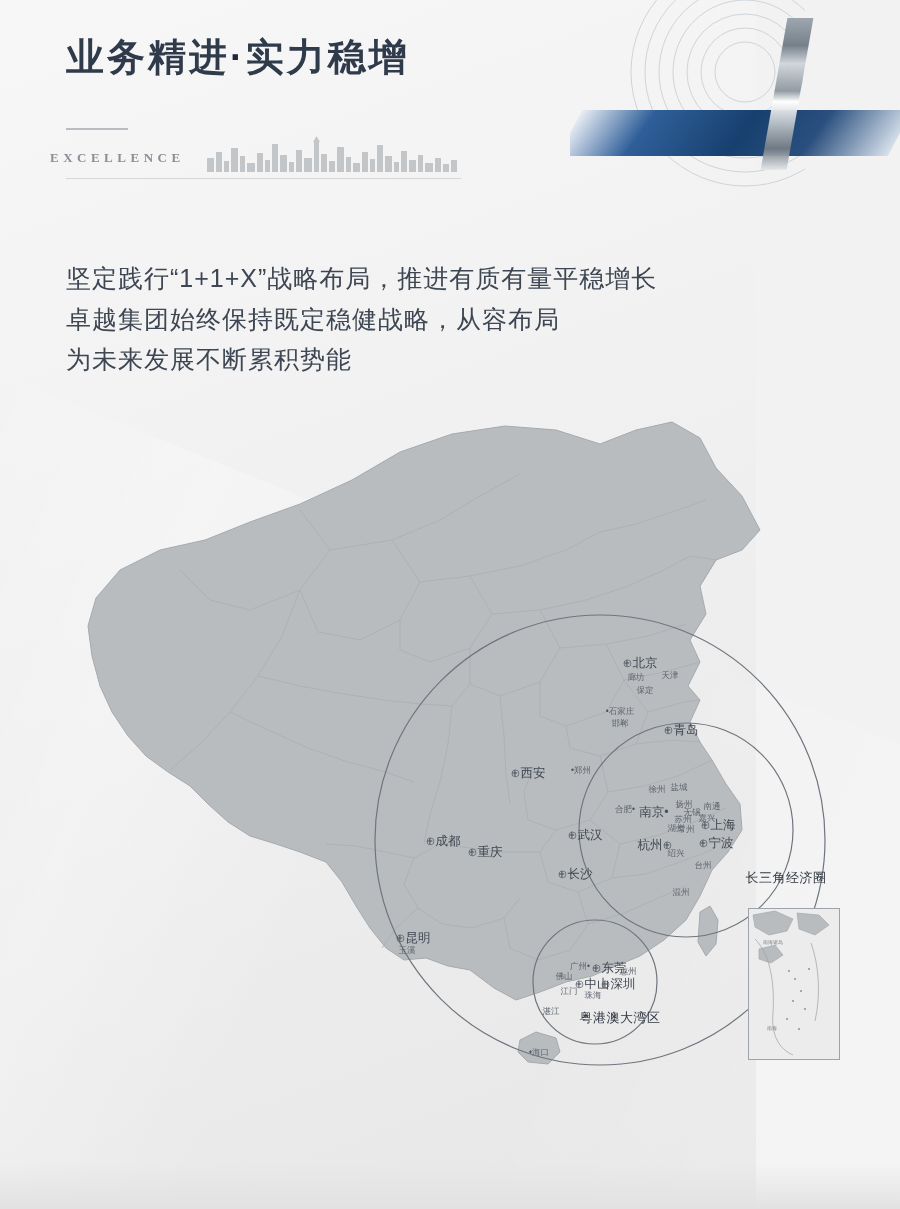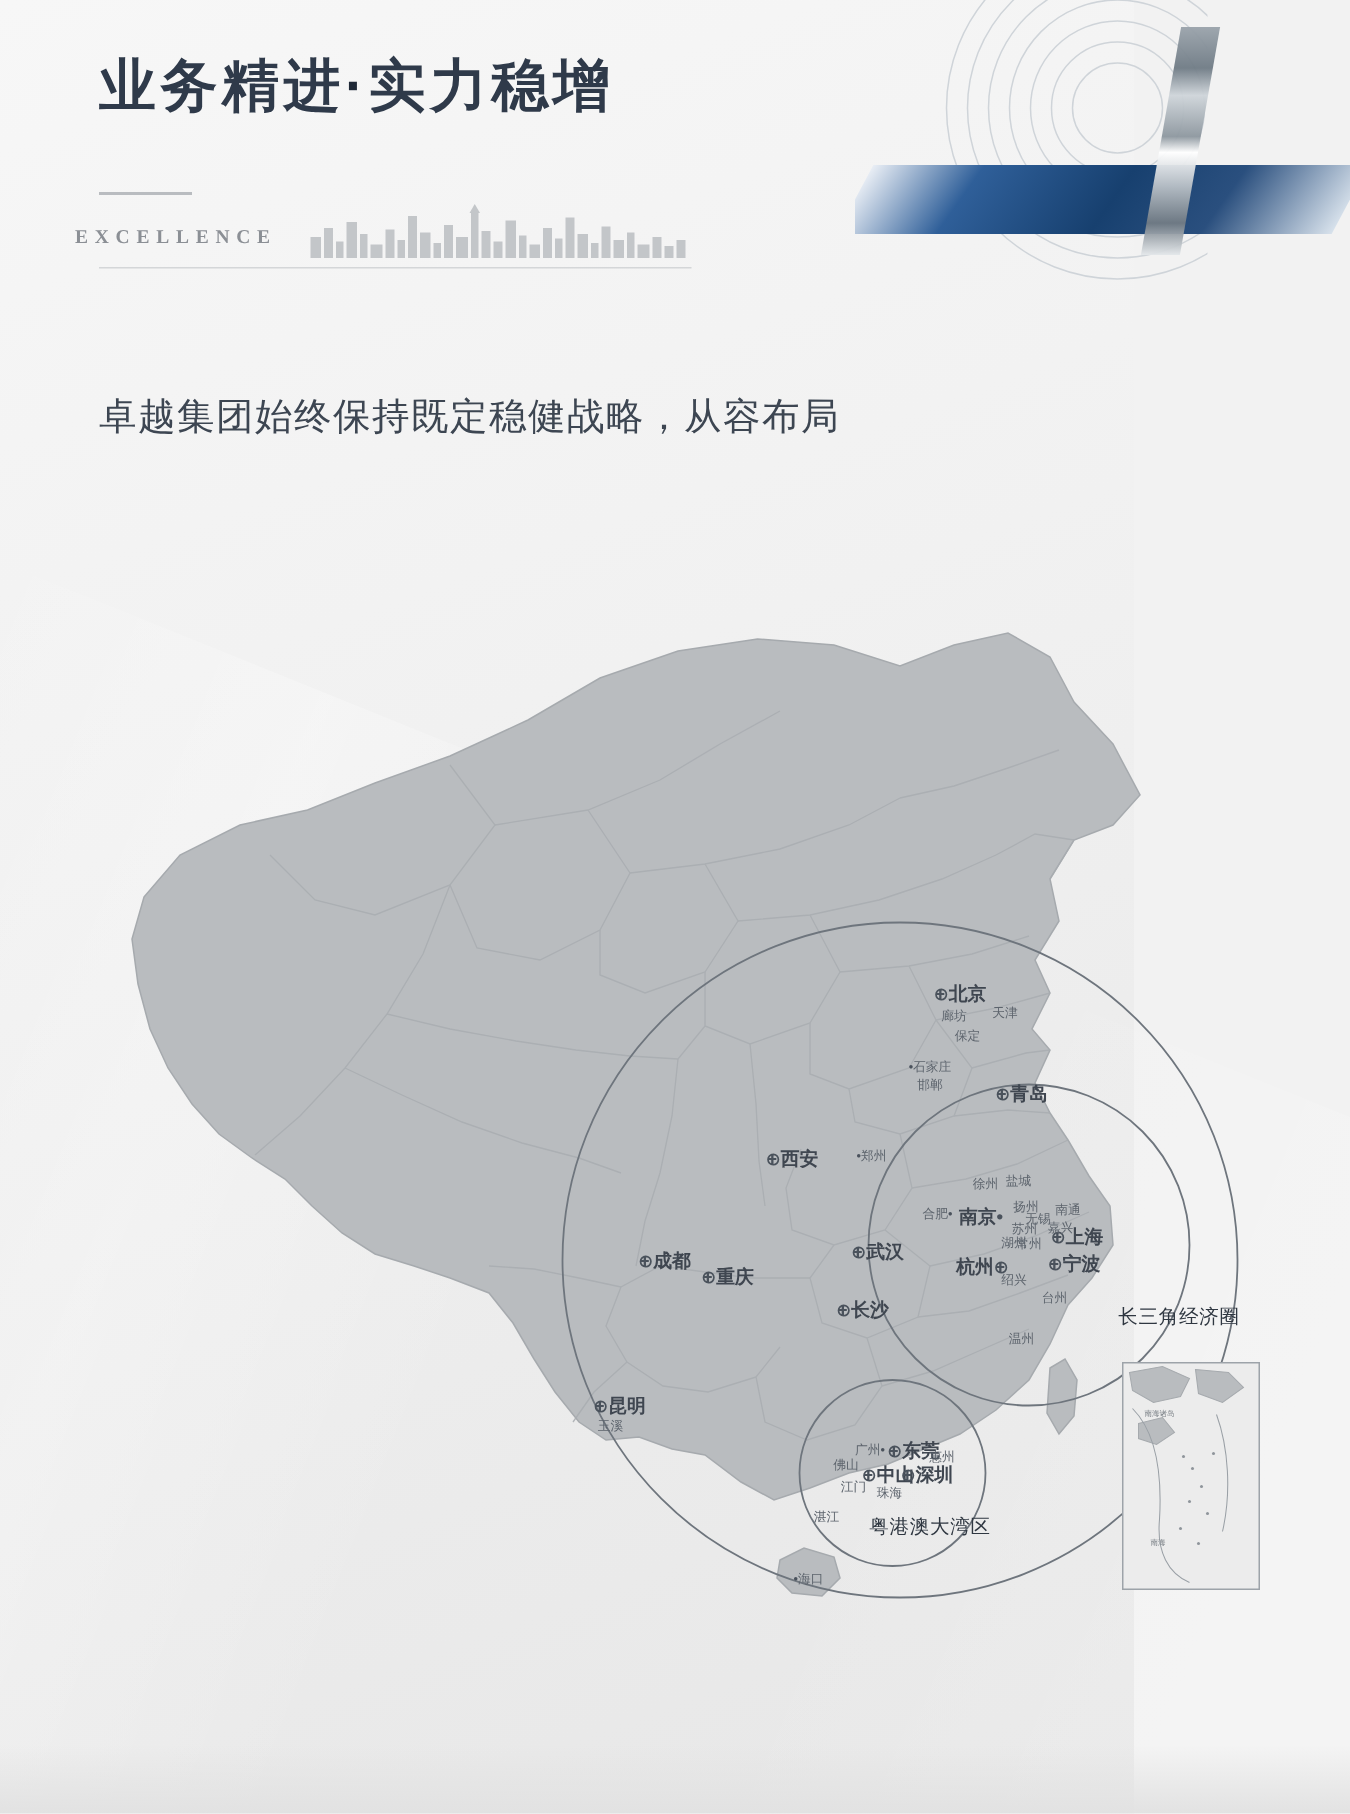--- a/index.html
+++ b/index.html
@@ -86,21 +86,21 @@
   .map-wrap { position: absolute; left: 0; top: 400px; width: 900px; height: 760px; }
   .map-svg { position: absolute; left: 0; top: 0; }
 
   .lbl {
     position: absolute;
     color: #3f4650;
     white-space: nowrap;
     transform: translate(-50%, -50%);
   }
   .lbl .mk { color: #4a525c; }
-  .city-major { font-size: 12.5px; font-weight: bold; }
+  .city-major { font-size: 12.5px; }
   .city-minor { font-size: 8.5px; color: #5d646d; }
   .region-name {
     position: absolute; font-size: 13px; font-weight: 400; color: #2f3741;
     letter-spacing: .5px; white-space: nowrap; transform: translate(-50%, -50%); text-align: right;
   }
 
   .inset {
     position: absolute; left: 748px; top: 508px; width: 92px; height: 152px;
     border: 1px solid #9da3a9; background: #ececec;
   }
@@ -178,21 +178,23 @@
             <circle cx="180" cy="120" r="100"></circle>
           <circle cx="180" cy="120" r="114"></circle>
         </g>
       </svg>
       <div class="blue"></div>
       <div class="photo"></div>
     </div>
   </div>
 
   <div class="lines">
+    <p>坚定践行“1+1+X”战略布局，推进有质有量平稳增长</p>
     <p>卓越集团始终保持既定稳健战略，从容布局</p>
+    <p>为未来发展不断累积势能</p>
   </div>
 
   <div class="map-wrap">
 
     <svg class="map-svg" width="900" height="760" viewBox="0 0 900 760">
 
       <g>
         <path fill="#b9bcbf" stroke="#a6aaae" stroke-width="1" d="M 96,198 L 120,170 L 160,150 L 205,140 L 250,122 L 300,104 L 352,80 L 400,52
              L 452,34 L 505,26 L 556,30 L 600,44 L 636,30 L 672,22 L 700,38 L 716,68
              L 742,96 L 760,130 L 742,150 L 716,160 L 700,186 L 706,214 L 690,240

